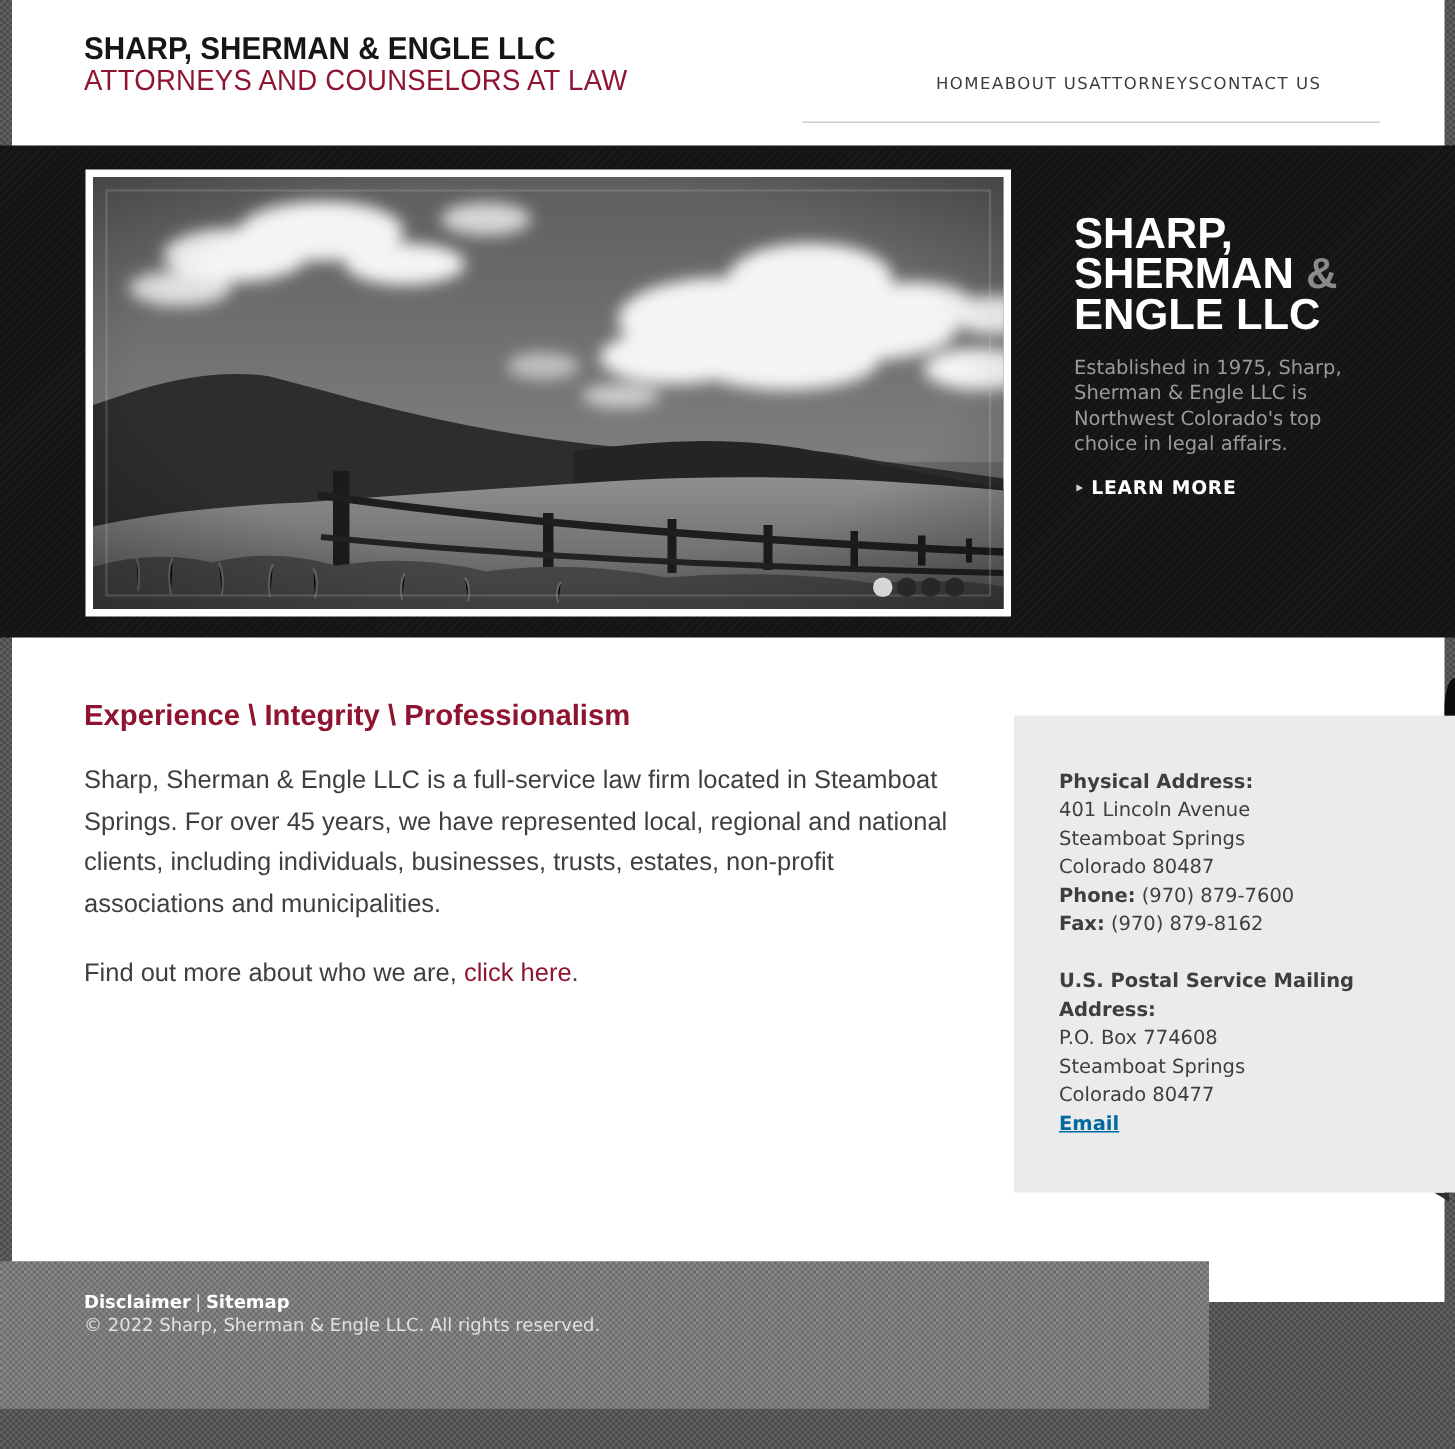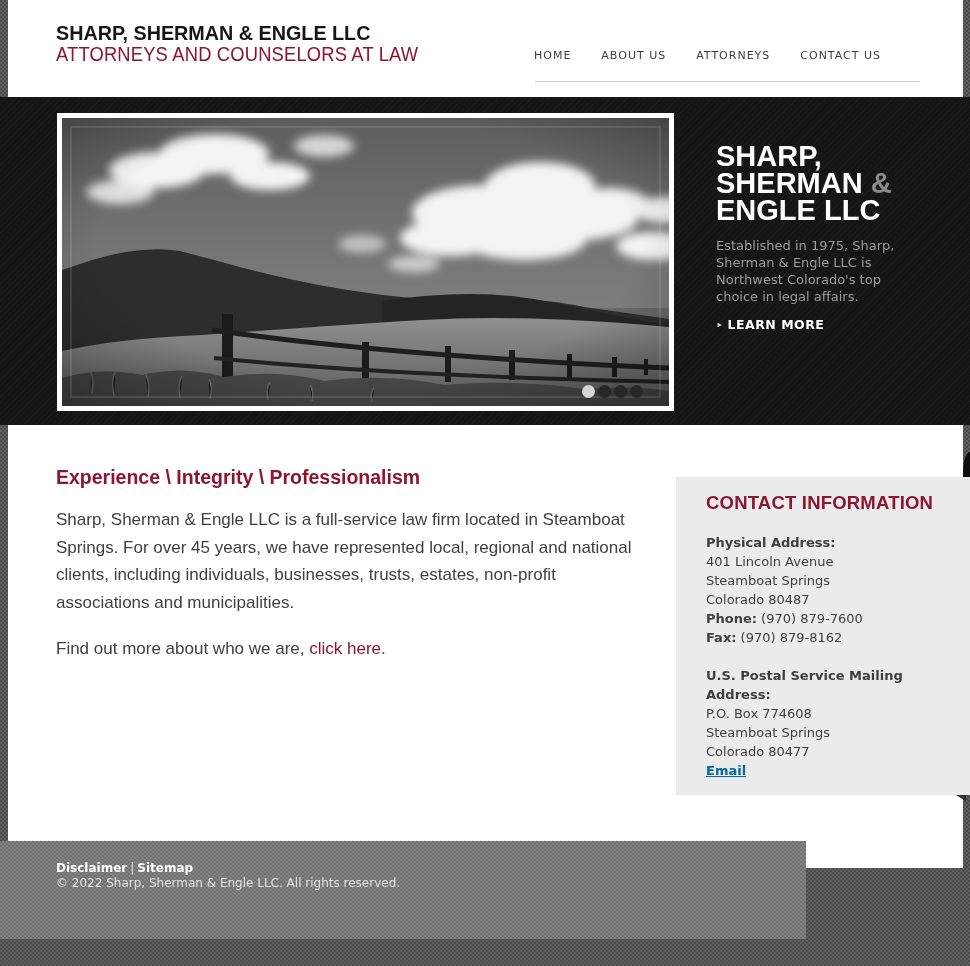--- a/index.html
+++ b/index.html
@@ -24,21 +24,21 @@
   .brand{position:absolute;left:48px;top:22px;transform:scaleX(.94);transform-origin:left top;}
   .brand-name{
     margin:0;font-family:"Liberation Sans",sans-serif;font-weight:bold;
     font-size:21px;line-height:22px;letter-spacing:0;color:#161616;white-space:nowrap;
   }
   .brand-tagline{
     font-family:"Liberation Sans",sans-serif;font-size:19.5px;line-height:20px;
     color:var(--accent,#8e1430);letter-spacing:.2px;white-space:nowrap;
   }
   .nav{
-    position:absolute;top:49px;right:82px;display:flex;gap:30px;
+    position:absolute;top:49px;right:82px;display:flex;
     font-size:11px;letter-spacing:1px;color:var(--navText,#3d3d3d);
   }
   .nav a{color:var(--navText,#3d3d3d);}
   .nav-rule{position:absolute;top:81px;left:527px;width:385px;height:1px;background:#cccccc;}
 
   
   .hero{
     position:absolute;left:0;top:97px;width:970px;height:328px;
     background-color:var(--heroBg,#151515);
     background-image:repeating-linear-gradient(135deg, rgba(255,255,255,.025) 0 1px, transparent 1px 4px);
@@ -228,21 +228,20 @@
       <span style="display:block"><span>SHERMAN</span> <span class="amp">&amp;</span></span>
       <span style="display:block">ENGLE LLC</span>
     </h2>
     <p class="hero-desc">Established in 1975, Sharp, Sherman &amp; Engle LLC is Northwest Colorado's top choice in legal affairs.</p>
     <a class="hero-cta"><span class="arrow">‣</span><span>LEARN MORE</span></a>
   </div>
 
 </section>
 
 <aside class="ribbon">
-  <h3>CONTACT INFORMATION</h3>
   <div class="contact-block">
     <b>Physical Address:</b><br>
     <span>401 Lincoln Avenue</span><br>
     <span>Steamboat Springs</span><br>
     <span>Colorado 80487</span><br>
     <b>Phone:</b><span> (970) 879-7600</span><br>
     <b>Fax:</b><span> (970) 879-8162</span>
   </div>
   <div class="contact-block second">
     <b>U.S. Postal Service Mailing Address:</b><br>

